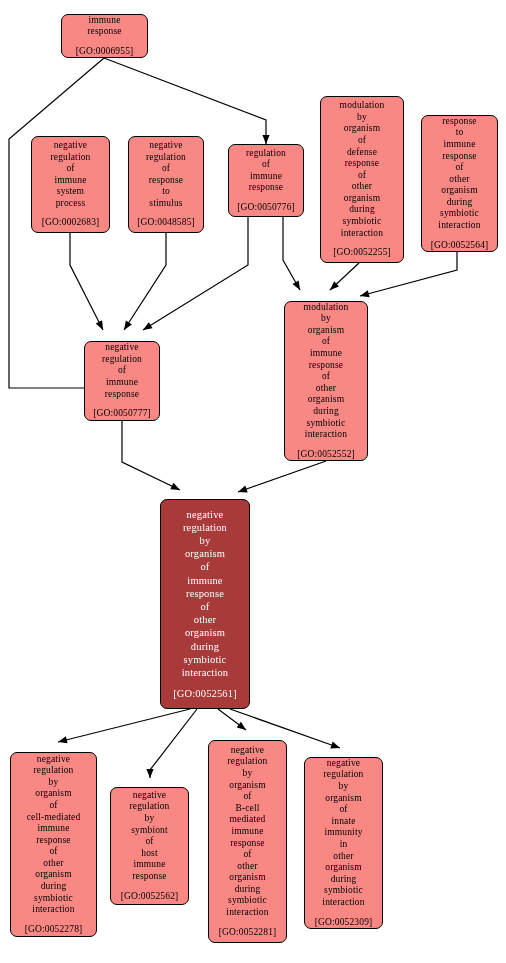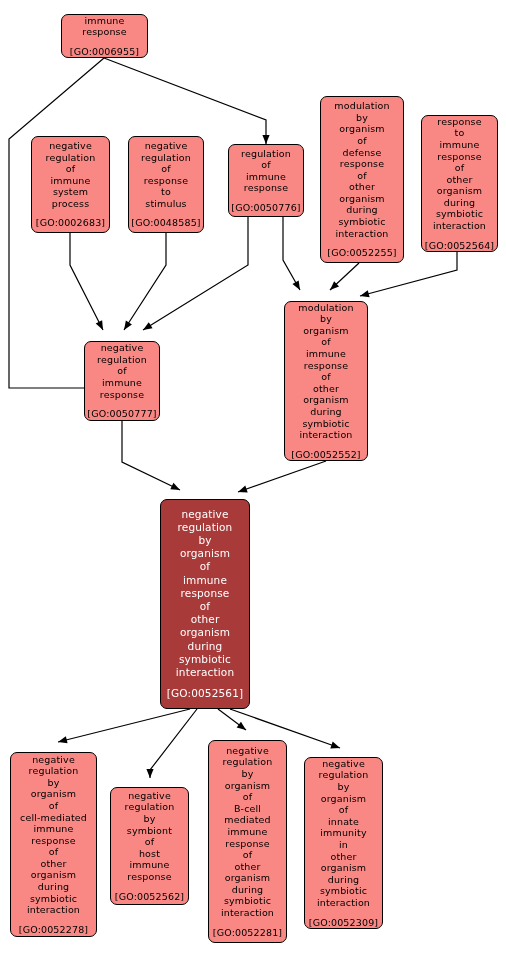--- a/index.html
+++ b/index.html
@@ -37,20 +37,21 @@
     line-height: 11.6px;
     text-align: center;
     display: flex;
     flex-direction: column;
     align-items: center;
     justify-content: center;
     padding: 2px 2px;
     letter-spacing: 0.15px;
     white-space: pre-line;
     word-break: keep-all;
+    font-family: Liberation Serif, serif;
   }
   .node.highlight {
     background: #a83a3a;
     color: #ffffff;
     font-size: 10.5px;
     line-height: 13.2px;
   }
   .node .label {
     display: block;
     width: 100%;

